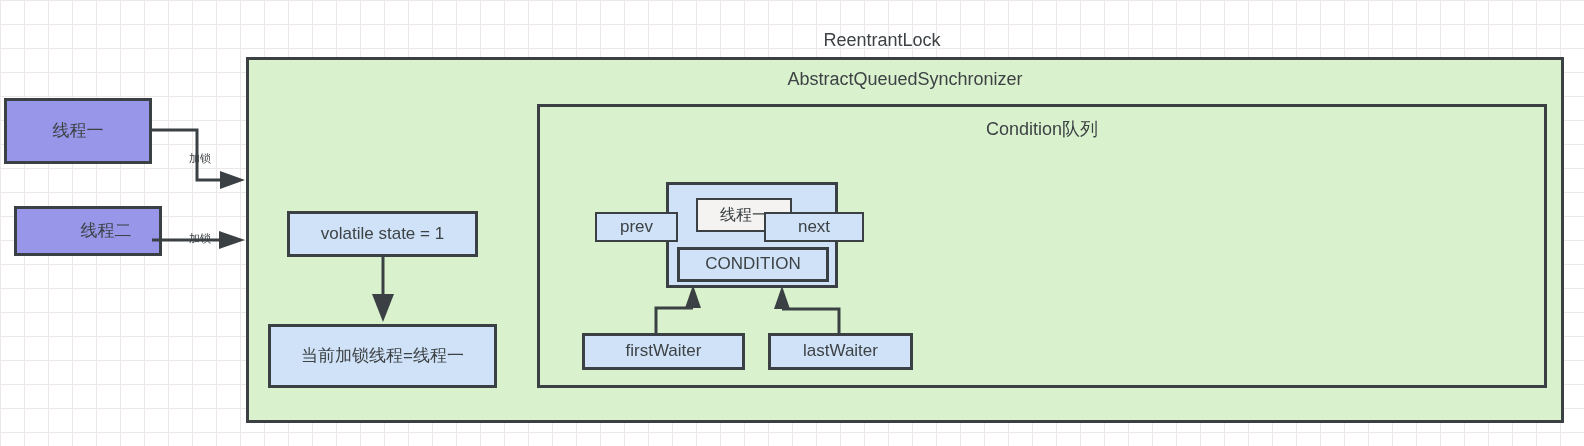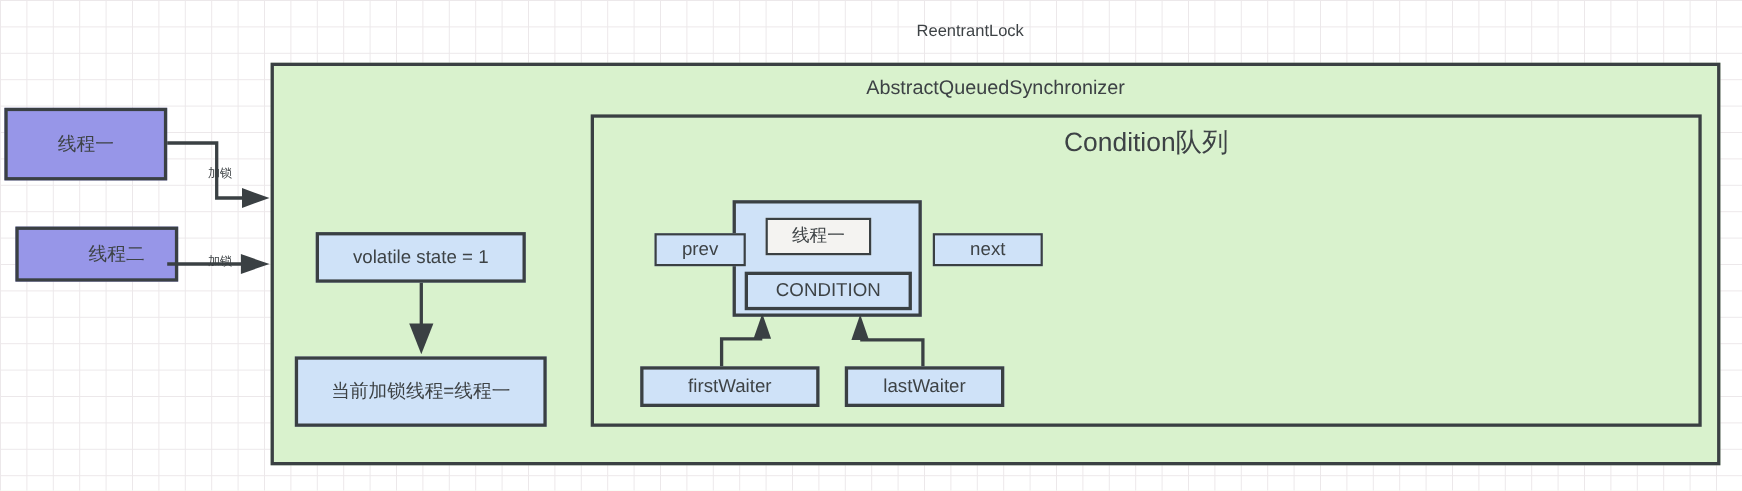--- a/index.html
+++ b/index.html
@@ -29,40 +29,40 @@
   }
   .label{
     display:flex;align-items:center;justify-content:center;
     text-align:center;
     font-size:17px;
     line-height:1.2;
     color:var(--text);
   }
   .abs{position:absolute;}
   .diagram-title{
-    left:582px;top:16px;width:600px;height:26px;
-    font-size:15px;
+    left:582px;top:28px;width:600px;height:26px;
+    font-size:18px;
   }
   .aqs-box{
     left:246px;top:57px;width:1318px;height:366px;
     background:var(--green);
     border:3px solid var(--ink);
   }
   .aqs-title{
     left:246px;top:68px;width:1318px;height:24px;
     font-size:18px;
   }
   .cond-box{
     left:537px;top:104px;width:1010px;height:284px;
     background:var(--green);
     border:3px solid var(--ink);
   }
   .cond-title{
     left:537px;top:118px;width:1010px;height:24px;
-    font-size:24px;
+    font-size:18px;
   }
   .thread-box{
     width:148px;height:66px;
     background:var(--purple);
     border:3px solid var(--ink);
     font-size:17px;
   }
   .thread-1{left:4px;top:98px;}
   .thread-2{left:14px;top:206px;height:50px;padding-left:36px;}
   .arrow-label{
@@ -87,21 +87,21 @@
     background:var(--blue);
     border:3px solid var(--ink);
   }
   .node-thread-box{
     left:696px;top:198px;width:96px;height:34px;
     background:var(--nearwhite);
     border:2px solid var(--ink);
     font-size:16px;
   }
   .prev-box{left:595px;top:212px;width:83px;height:30px;border-width:2px;}
-  .next-box{left:848px;top:212px;width:100px;height:30px;border-width:2px;}
+  .next-box{left:764px;top:212px;width:100px;height:30px;border-width:2px;}
   .condition-box{left:677px;top:247px;width:152px;height:35px;}
   .first-waiter-box{left:582px;top:333px;width:163px;height:37px;}
   .last-waiter-box{left:768px;top:333px;width:145px;height:37px;}
   .connector-layer{
     position:absolute;left:0;top:0;width:1584px;height:446px;
     pointer-events:none;
   }
 </style>
 </head>
 <body>

